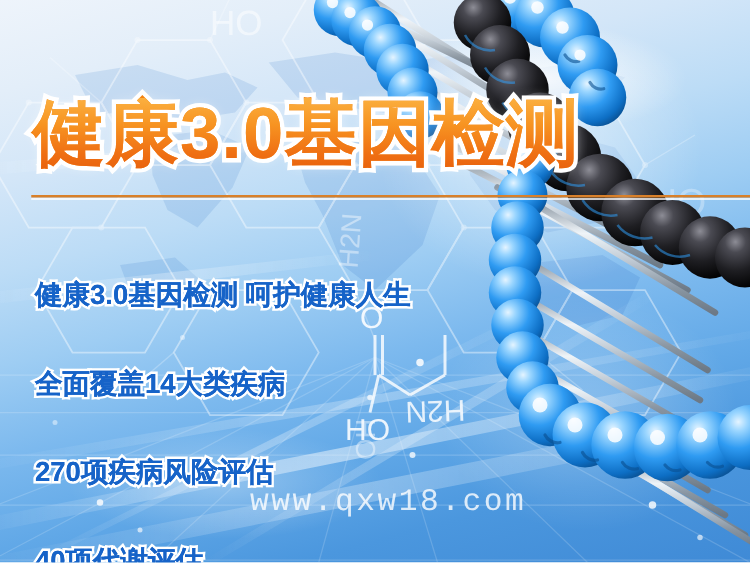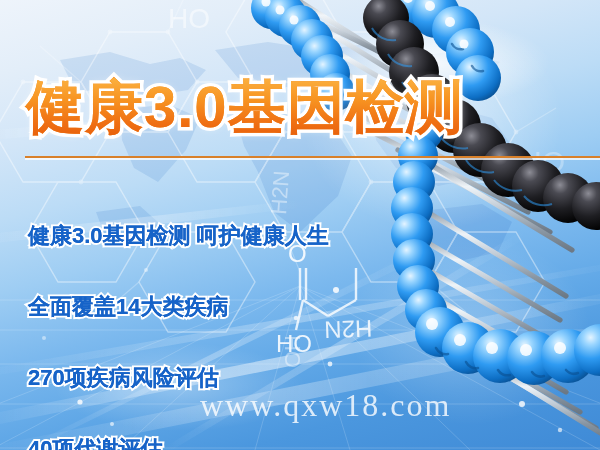--- a/index.html
+++ b/index.html
@@ -111,25 +111,25 @@
     left: 0; top: 0;
     -webkit-text-stroke: 0;
     color: #1663c8;
   }
 
   
   .watermark {
     position: absolute;
     left: 200px;
     top: 387px;
-    font-size: 32px;
+    font-size: 25px;
     letter-spacing: 2px;
     color: rgba(255,255,255,.80);
     white-space: nowrap;
-    font-family: Liberation Serif, serif;
+    font-family: Liberation Mono, monospace;
   }
 </style>
 </head>
 <body>
 
 <div id="poster">
 
   <svg class="layer bg-worldmap" viewBox="0 0 600 450" preserveAspectRatio="none">
     <g fill="#9ec3e6">
       <path d="M60 60 L110 52 L150 64 L180 58 L206 70 L188 90 L150 96 L112 88 L76 92 Z"></path>

